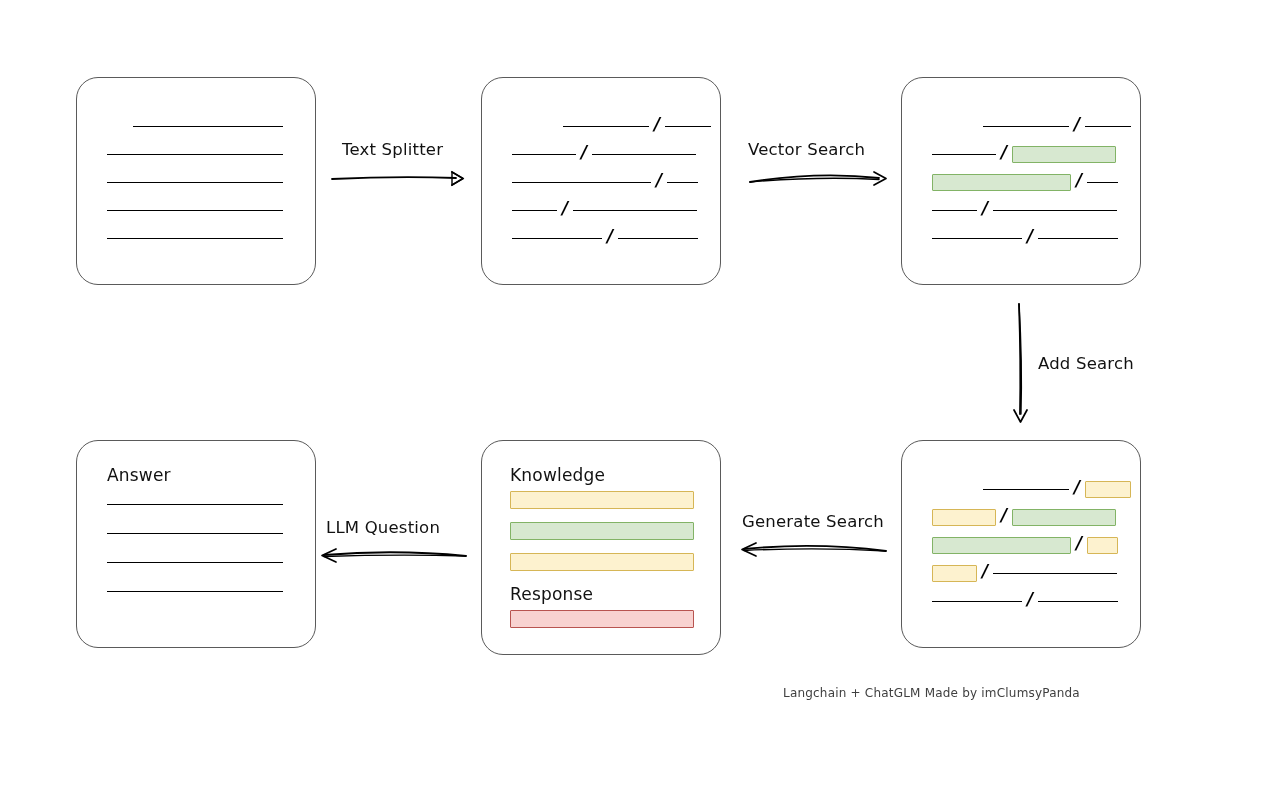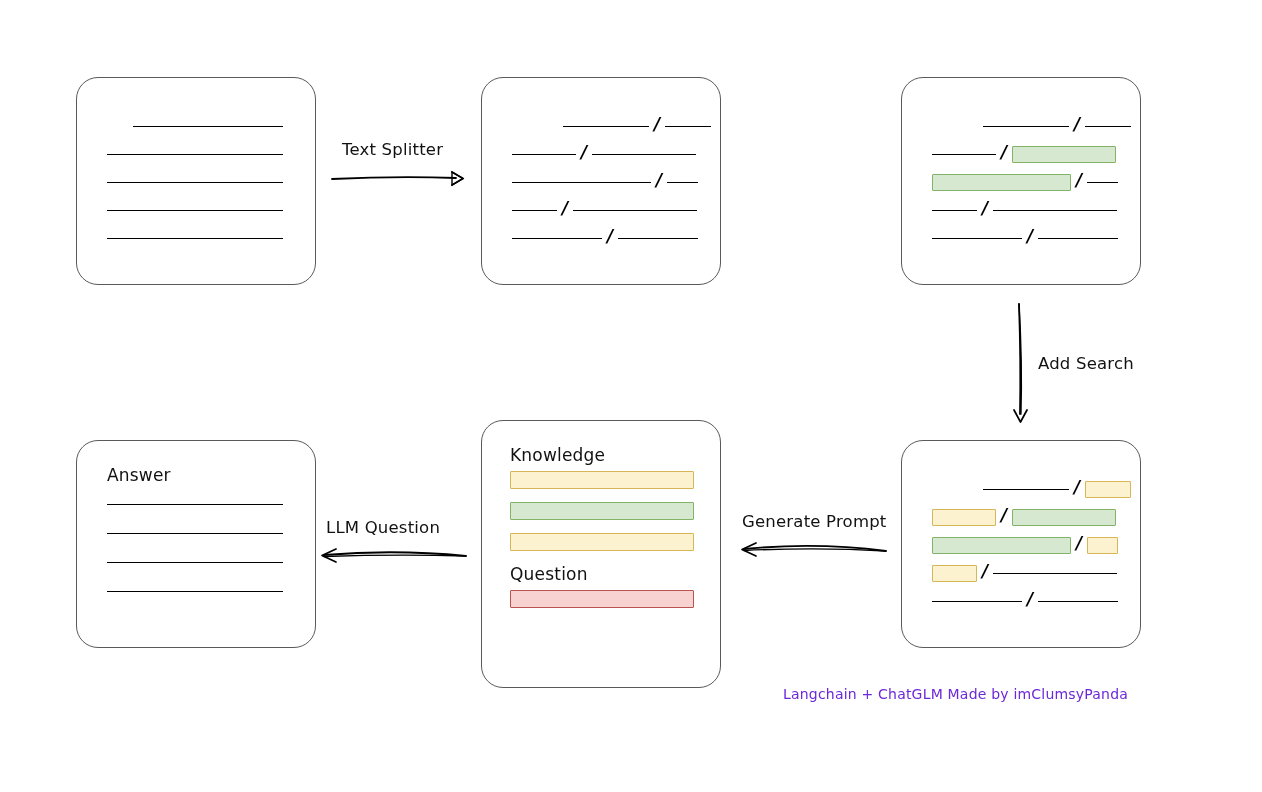--- a/index.html
+++ b/index.html
@@ -126,24 +126,24 @@
   }
 
   .arrow-svg {
     position: absolute;
     overflow: visible;
   }
 
   
   .footer-text {
     position: absolute;
-    font-size: 14px;
+    font-size: 12px;
     letter-spacing: 0.2px;
     white-space: nowrap;
-    color: #6d28d9;
+    color: #404040;
   }
 </style>
 </head>
 <body>
 
 <div class="canvas">
 
   <div class="doc-box" style="left:76px; top:77px; width:240px; height:208px;">
     <div class="box-inner" style="top:34px;">
       <div class="line-row">
@@ -198,20 +198,28 @@
         <div class="seg" style="width:124px"></div>
       </div>
       <div class="line-row">
         <div class="seg" style="width:90px"></div>
         <div class="slash">/</div>
         <div class="seg" style="width:80px"></div>
       </div>
     </div>
   </div>
 
+  <div class="arrow-group" style="left:748px; top:140px; width:140px; height:50px;">
+    <div class="arrow-label" style="left:0px; top:0px;">Vector Search</div>
+    <svg class="arrow-svg" style="left:0; top:28px;" width="140" height="22" viewBox="0 0 140 22">
+      <path d="M2 14 Q 70 3 131 10" fill="none" stroke="#000" stroke-width="1.8" stroke-linecap="round"></path>
+      <path d="M2 14 Q 72 8 131 11.5" fill="none" stroke="#000" stroke-width="1.4" stroke-linecap="round"></path>
+      <path d="M126 4 L138 10.5 L126 17" fill="none" stroke="#000" stroke-width="1.7" stroke-linejoin="round" stroke-linecap="round"></path>
+    </svg>
+  </div>
 
   <div class="doc-box" style="left:901px; top:77px; width:240px; height:208px;">
     <div class="box-inner" style="top:34px;">
       <div class="line-row">
         <div class="spacer" style="width:51px"></div>
         <div class="seg" style="width:86px"></div>
         <div class="slash">/</div>
         <div class="seg" style="width:46px"></div>
       </div>
       <div class="line-row">
@@ -271,35 +279,35 @@
       </div>
       <div class="line-row">
         <div class="seg" style="width:90px"></div>
         <div class="slash">/</div>
         <div class="seg" style="width:80px"></div>
       </div>
     </div>
   </div>
 
   <div class="arrow-group" style="left:740px; top:512px; width:148px; height:50px;">
-    <div class="arrow-label" style="left:2px; top:0px;">Generate Prompt</div>
+    <div class="arrow-label" style="left:2px; top:0px;">Generate Search</div>
     <svg class="arrow-svg" style="left:0; top:26px;" width="148" height="22" viewBox="0 0 148 22">
       <path d="M146 13 Q 76 4 4 11" fill="none" stroke="#000" stroke-width="1.8" stroke-linecap="round"></path>
       <path d="M146 13 Q 78 9 4 12.5" fill="none" stroke="#000" stroke-width="1.3" stroke-linecap="round"></path>
       <path d="M16 5 L2 11.5 L16 18" fill="none" stroke="#000" stroke-width="1.7" stroke-linejoin="round" stroke-linecap="round"></path>
     </svg>
   </div>
 
-  <div class="doc-box" style="left:481px; top:420px; width:240px; height:268px;">
+  <div class="doc-box" style="left:481px; top:440px; width:240px; height:215px;">
     <div class="box-inner" style="left:28px; right:26px; top:24px;">
       <div class="box-heading">Knowledge</div>
       <div class="kq-bar yellow"></div>
       <div class="kq-bar green"></div>
       <div class="kq-bar yellow"></div>
-      <div class="box-heading" style="margin-top:12px;">Question</div>
+      <div class="box-heading" style="margin-top:12px;">Response</div>
       <div class="kq-bar red"></div>
     </div>
   </div>
 
   <div class="arrow-group" style="left:320px; top:518px; width:148px; height:50px;">
     <div class="arrow-label" style="left:6px; top:0px;">LLM Question</div>
     <svg class="arrow-svg" style="left:0; top:26px;" width="148" height="22" viewBox="0 0 148 22">
       <path d="M146 12 Q 76 5 4 11" fill="none" stroke="#000" stroke-width="1.8" stroke-linecap="round"></path>
       <path d="M146 12 Q 78 10 4 12.5" fill="none" stroke="#000" stroke-width="1.3" stroke-linecap="round"></path>
       <path d="M16 5 L2 11.5 L16 18" fill="none" stroke="#000" stroke-width="1.7" stroke-linejoin="round" stroke-linecap="round"></path>

